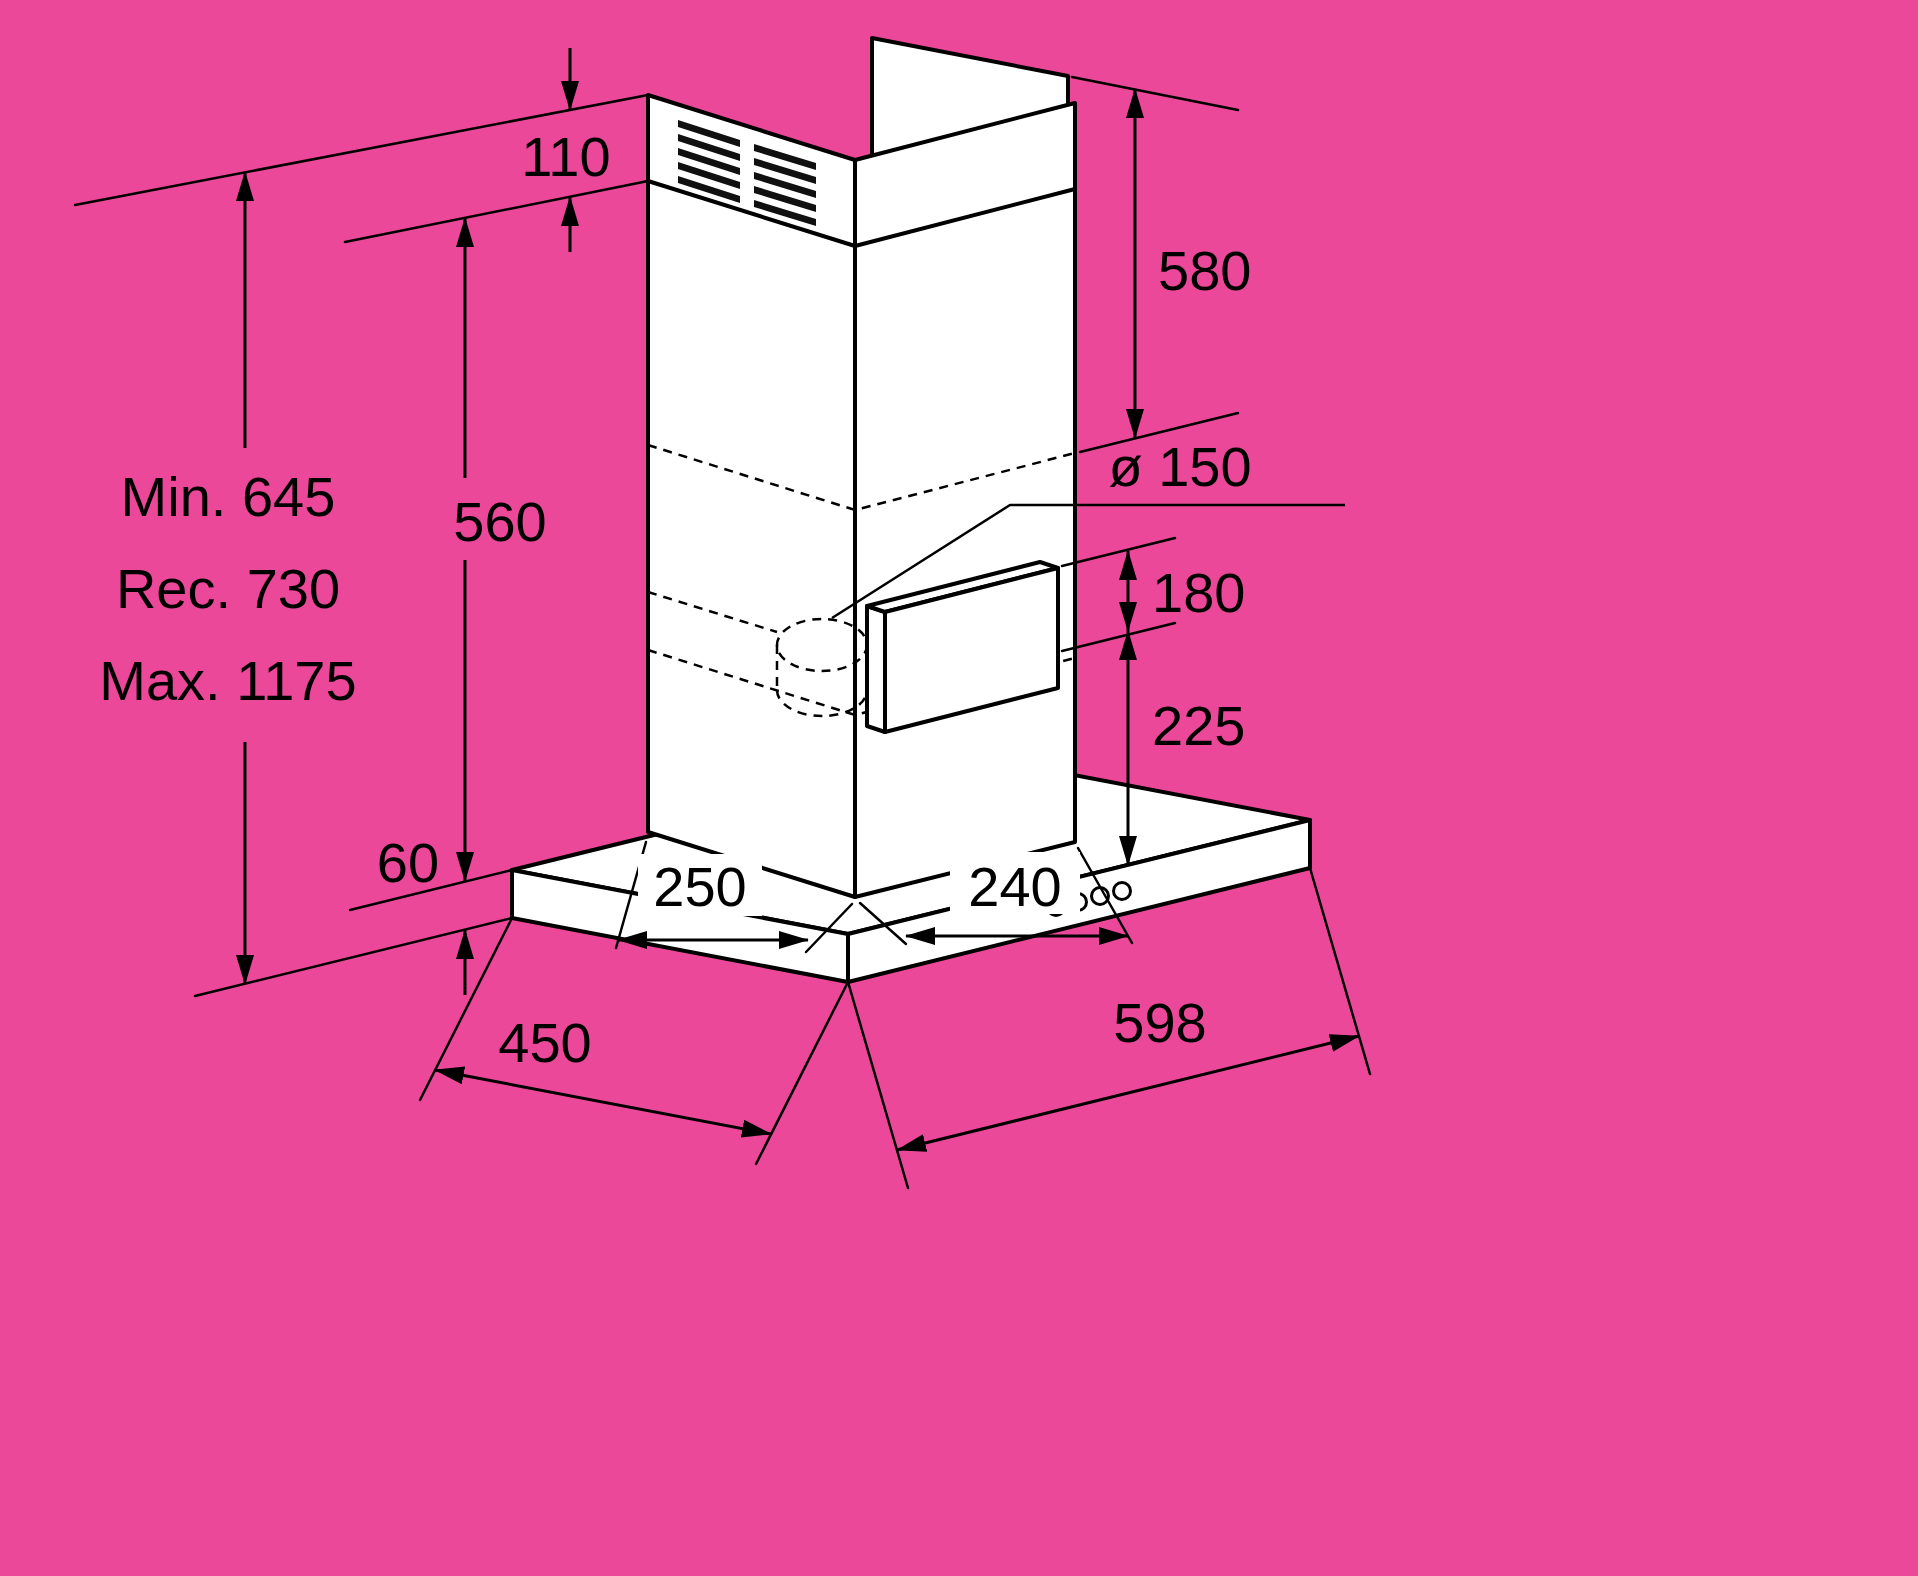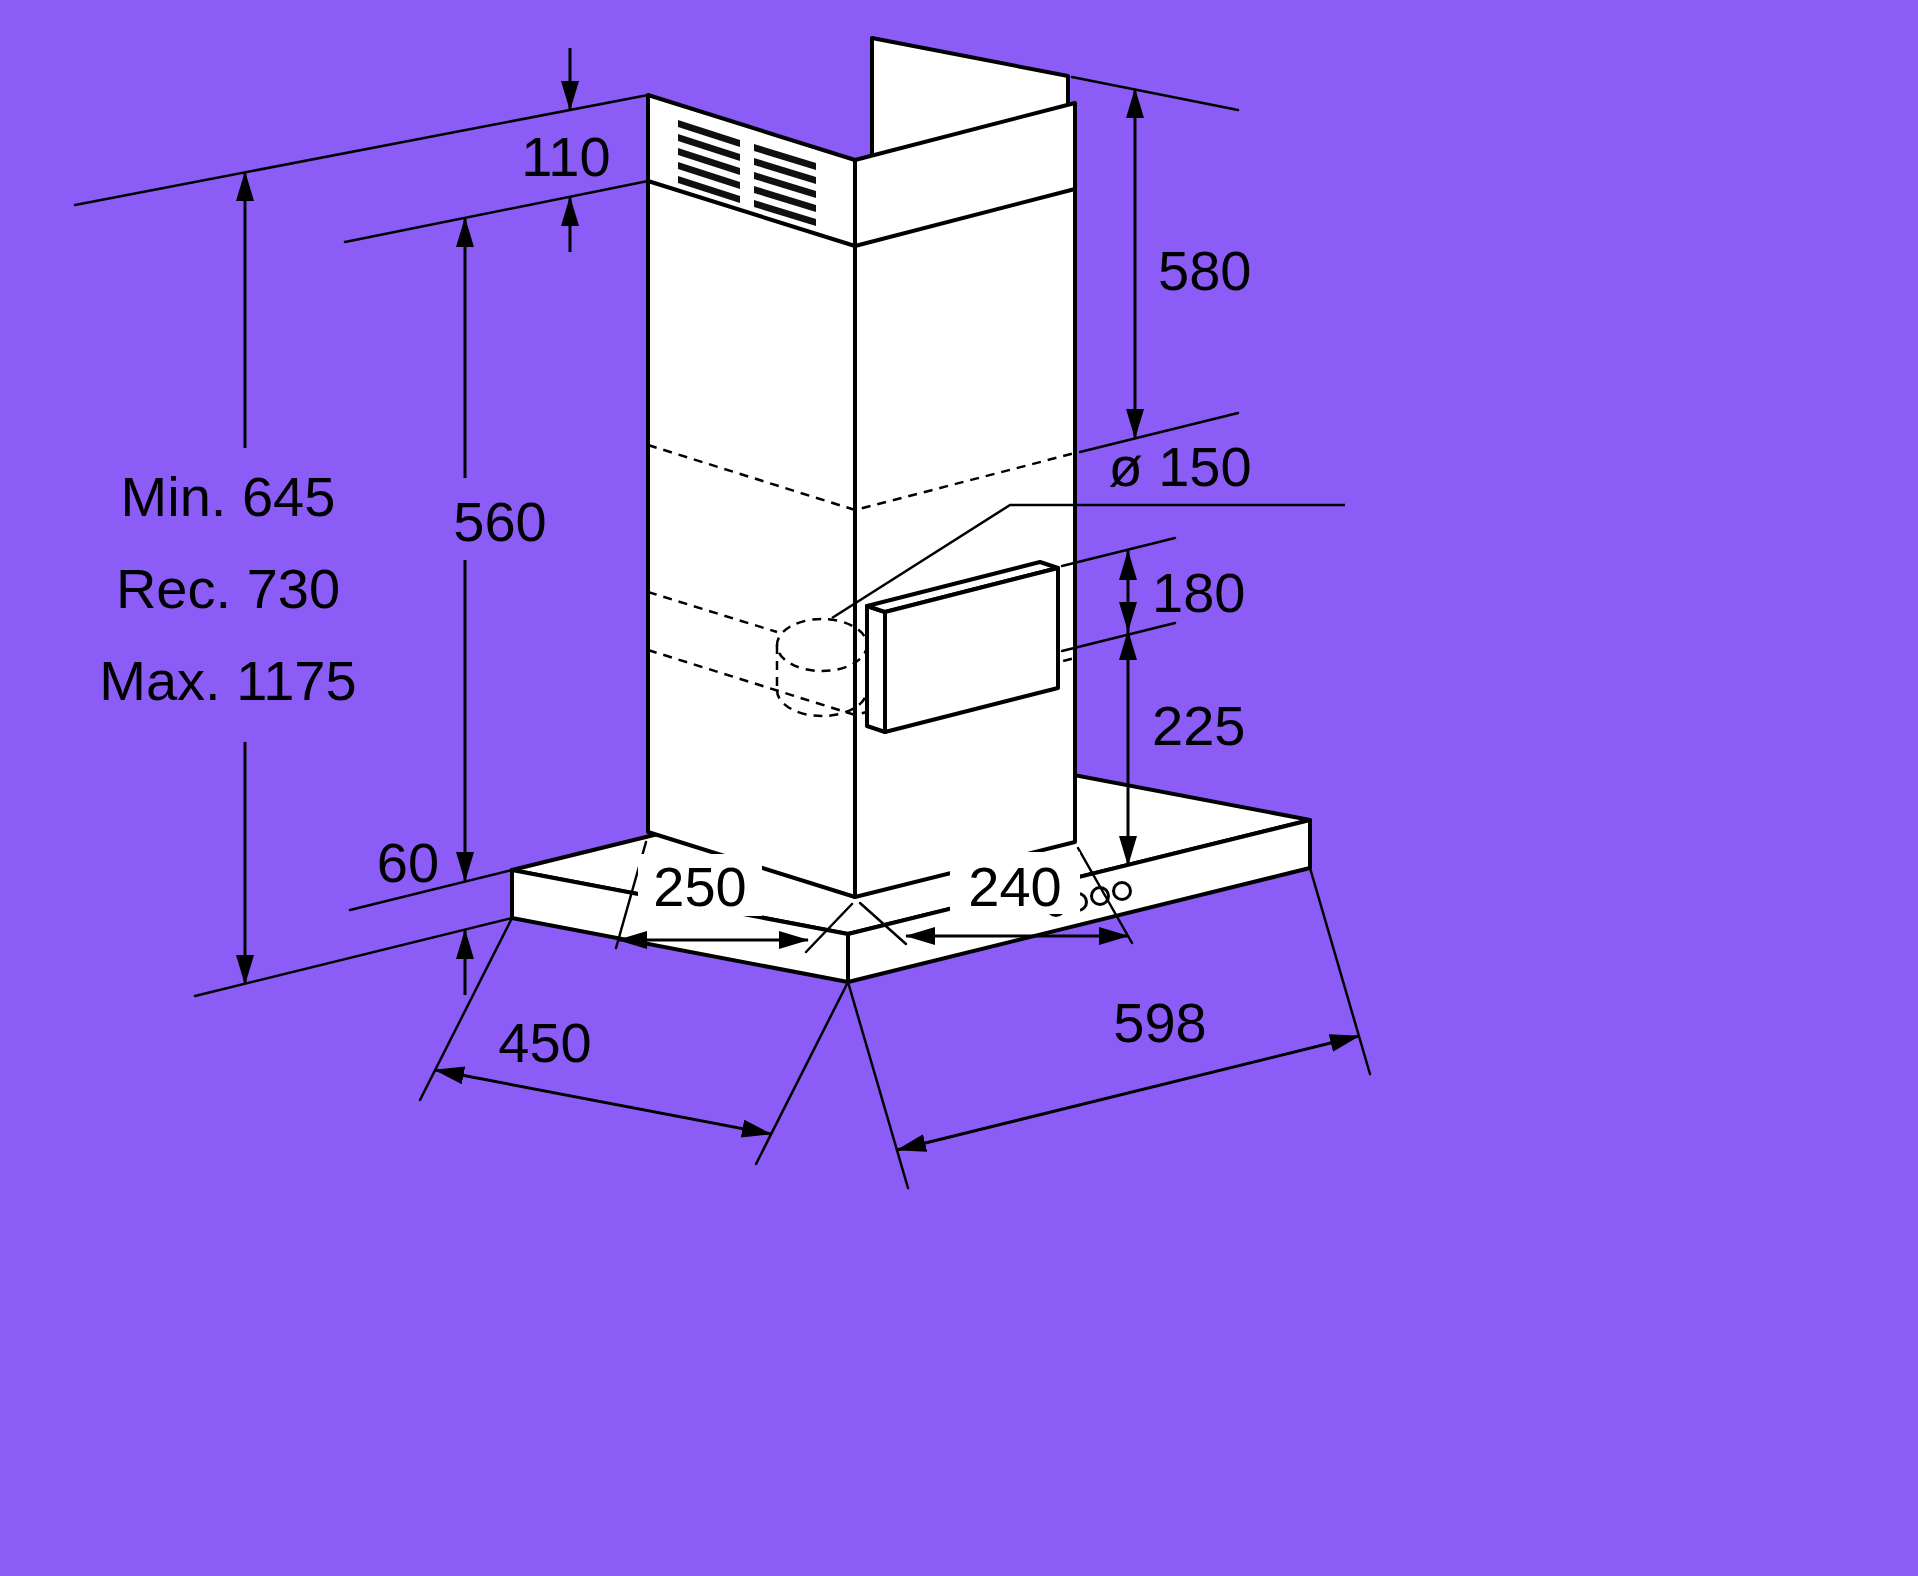--- a/index.html
+++ b/index.html
@@ -1,17 +1,17 @@
 <!DOCTYPE html>
 <html><head>
 <meta charset="utf-8">
 <style>
   html,body{margin:0;padding:0;background:#ffffff;}
   .stage{
-    width:1918px;height:1576px;background:#8b5cf6;position:relative;overflow:hidden;
+    width:1918px;height:1576px;background:#ec4899;position:relative;overflow:hidden;
     font-family:"Liberation Sans", sans-serif;
   }
   svg{display:block;}
   .outline{fill:#ffffff;stroke:#000000;stroke-width:4;stroke-linejoin:round;}
   .edge{fill:none;stroke:#000000;stroke-width:4;stroke-linejoin:round;stroke-linecap:round;}
   .slat{fill:#101010;stroke:none;}
   .hidden-line{fill:none;stroke:#000000;stroke-width:2.5;stroke-dasharray:9 7;}
   .refline{fill:none;stroke:#000000;stroke-width:2.5;stroke-linecap:round;}
   .dimline{fill:none;stroke:#000000;stroke-width:3;stroke-linecap:butt;}
   .leader{fill:none;stroke:#000000;stroke-width:2.5;stroke-linejoin:round;}

